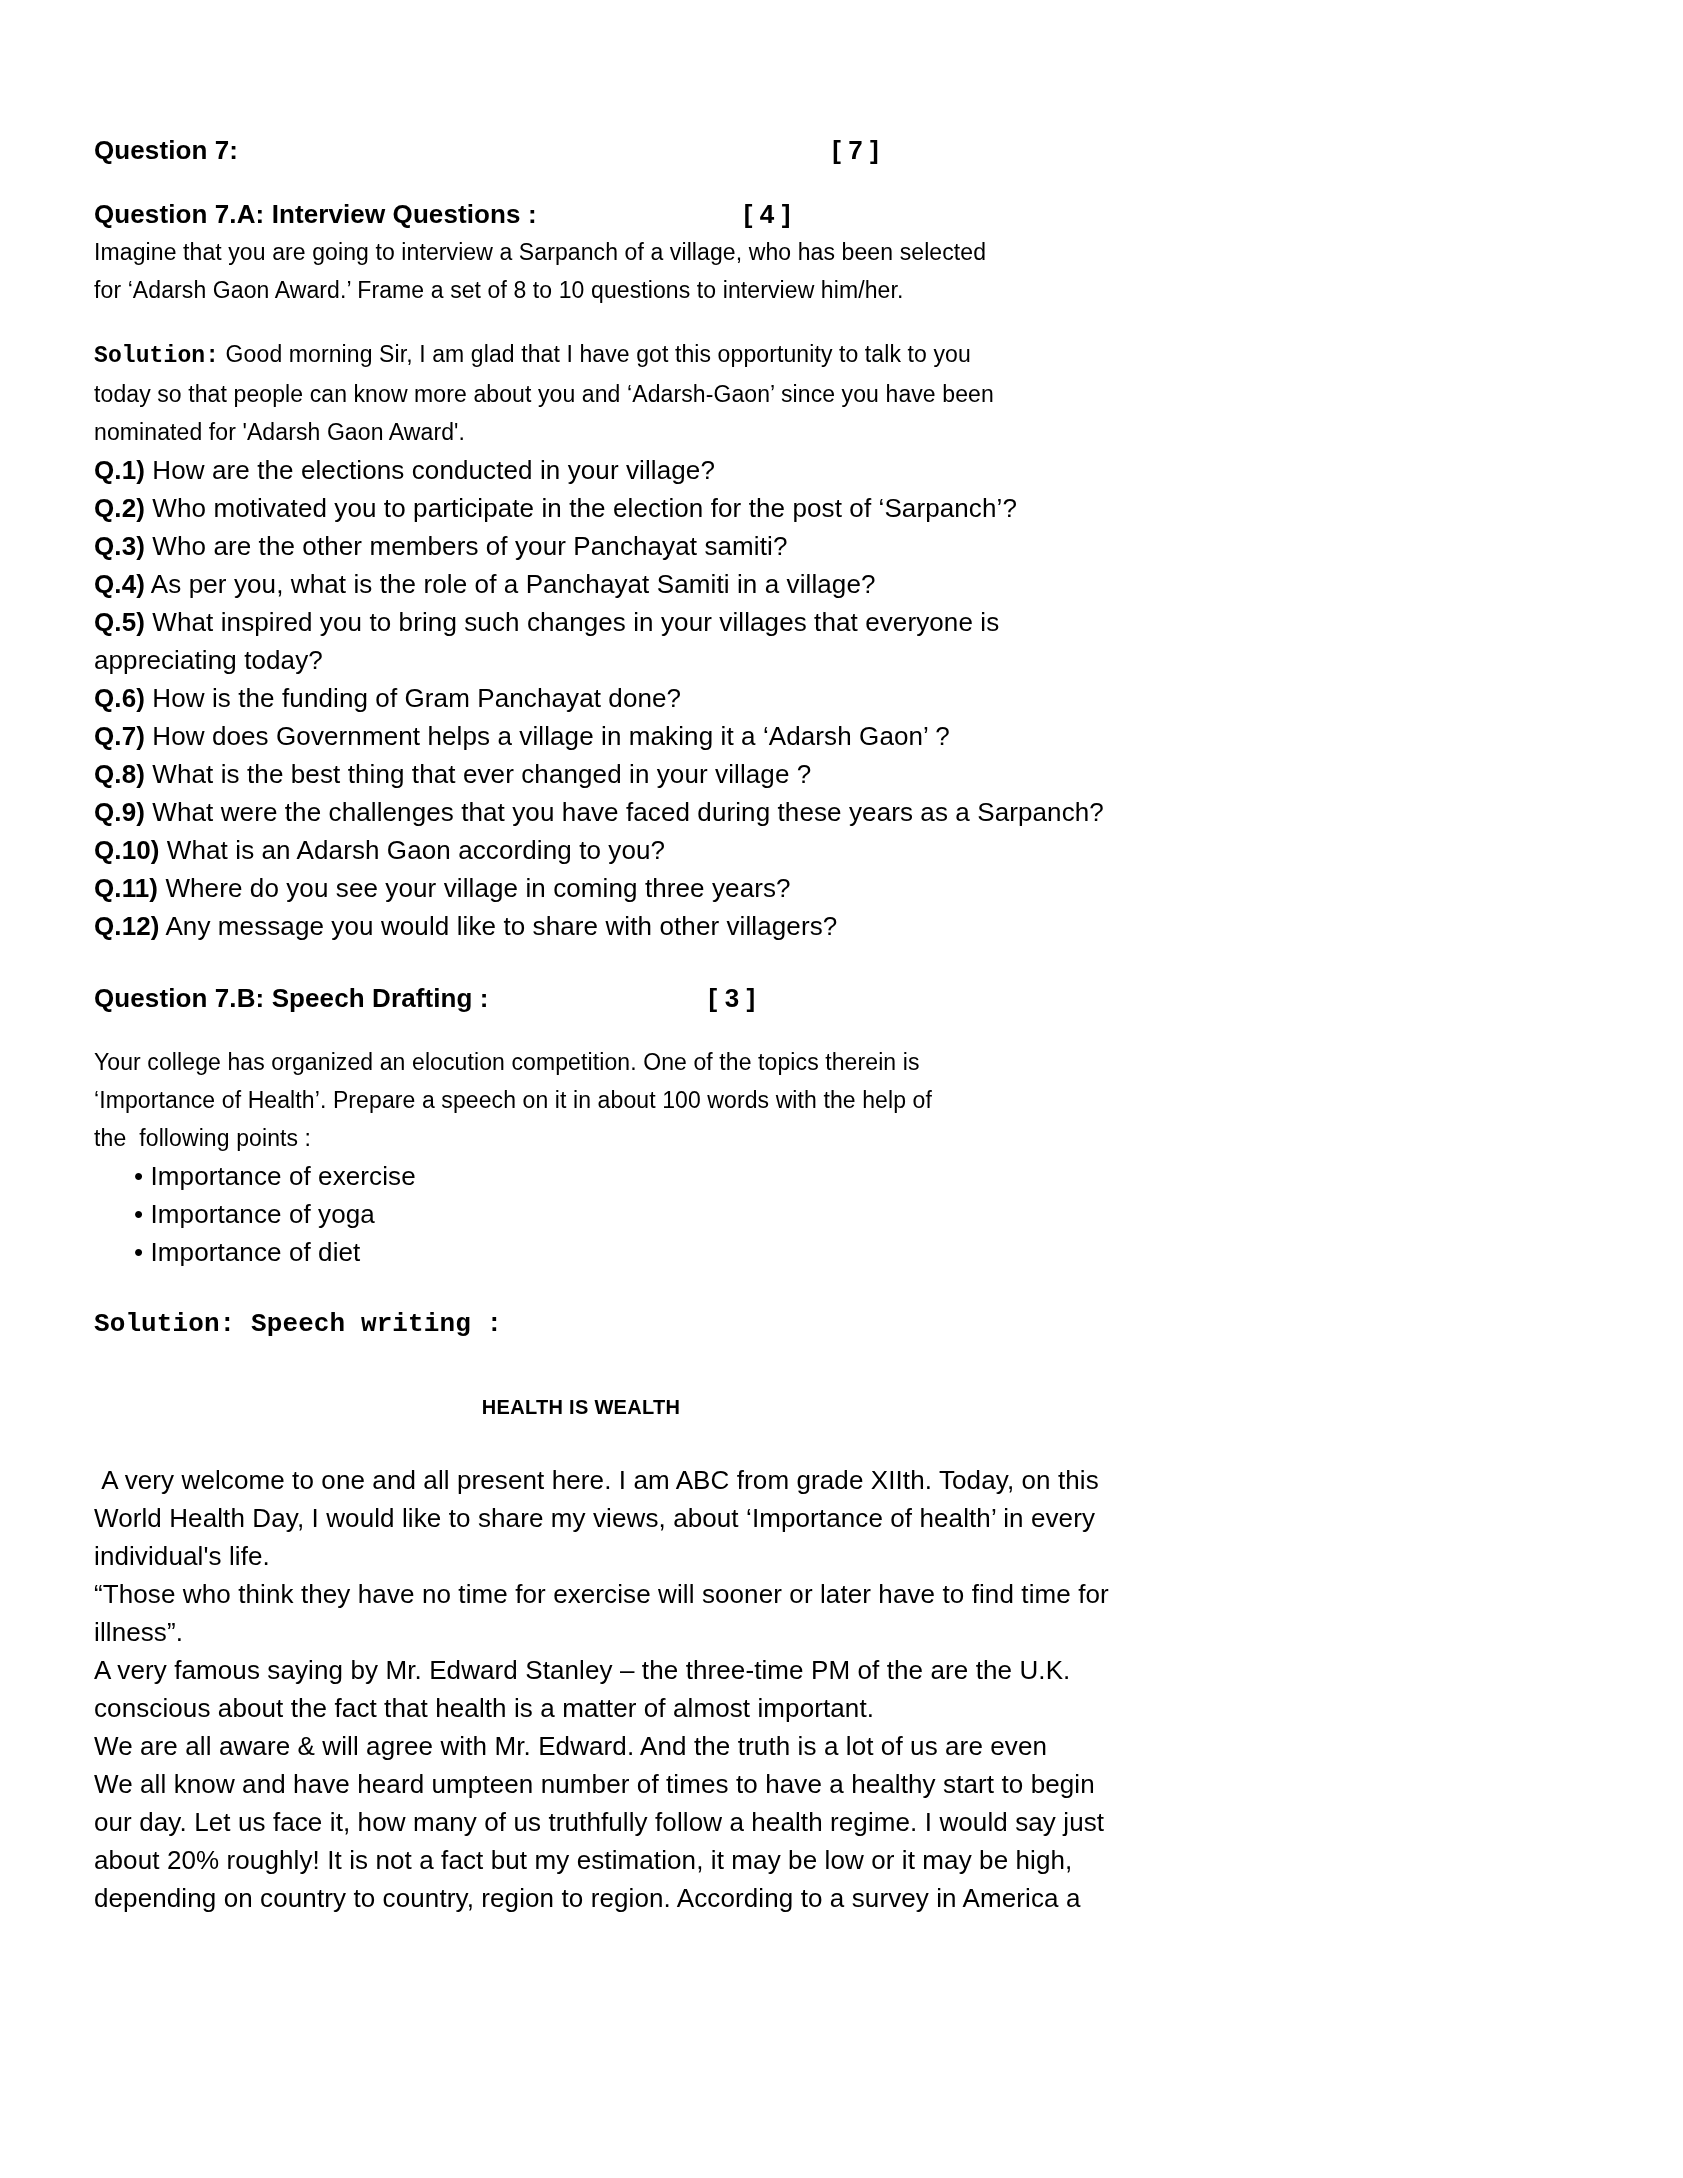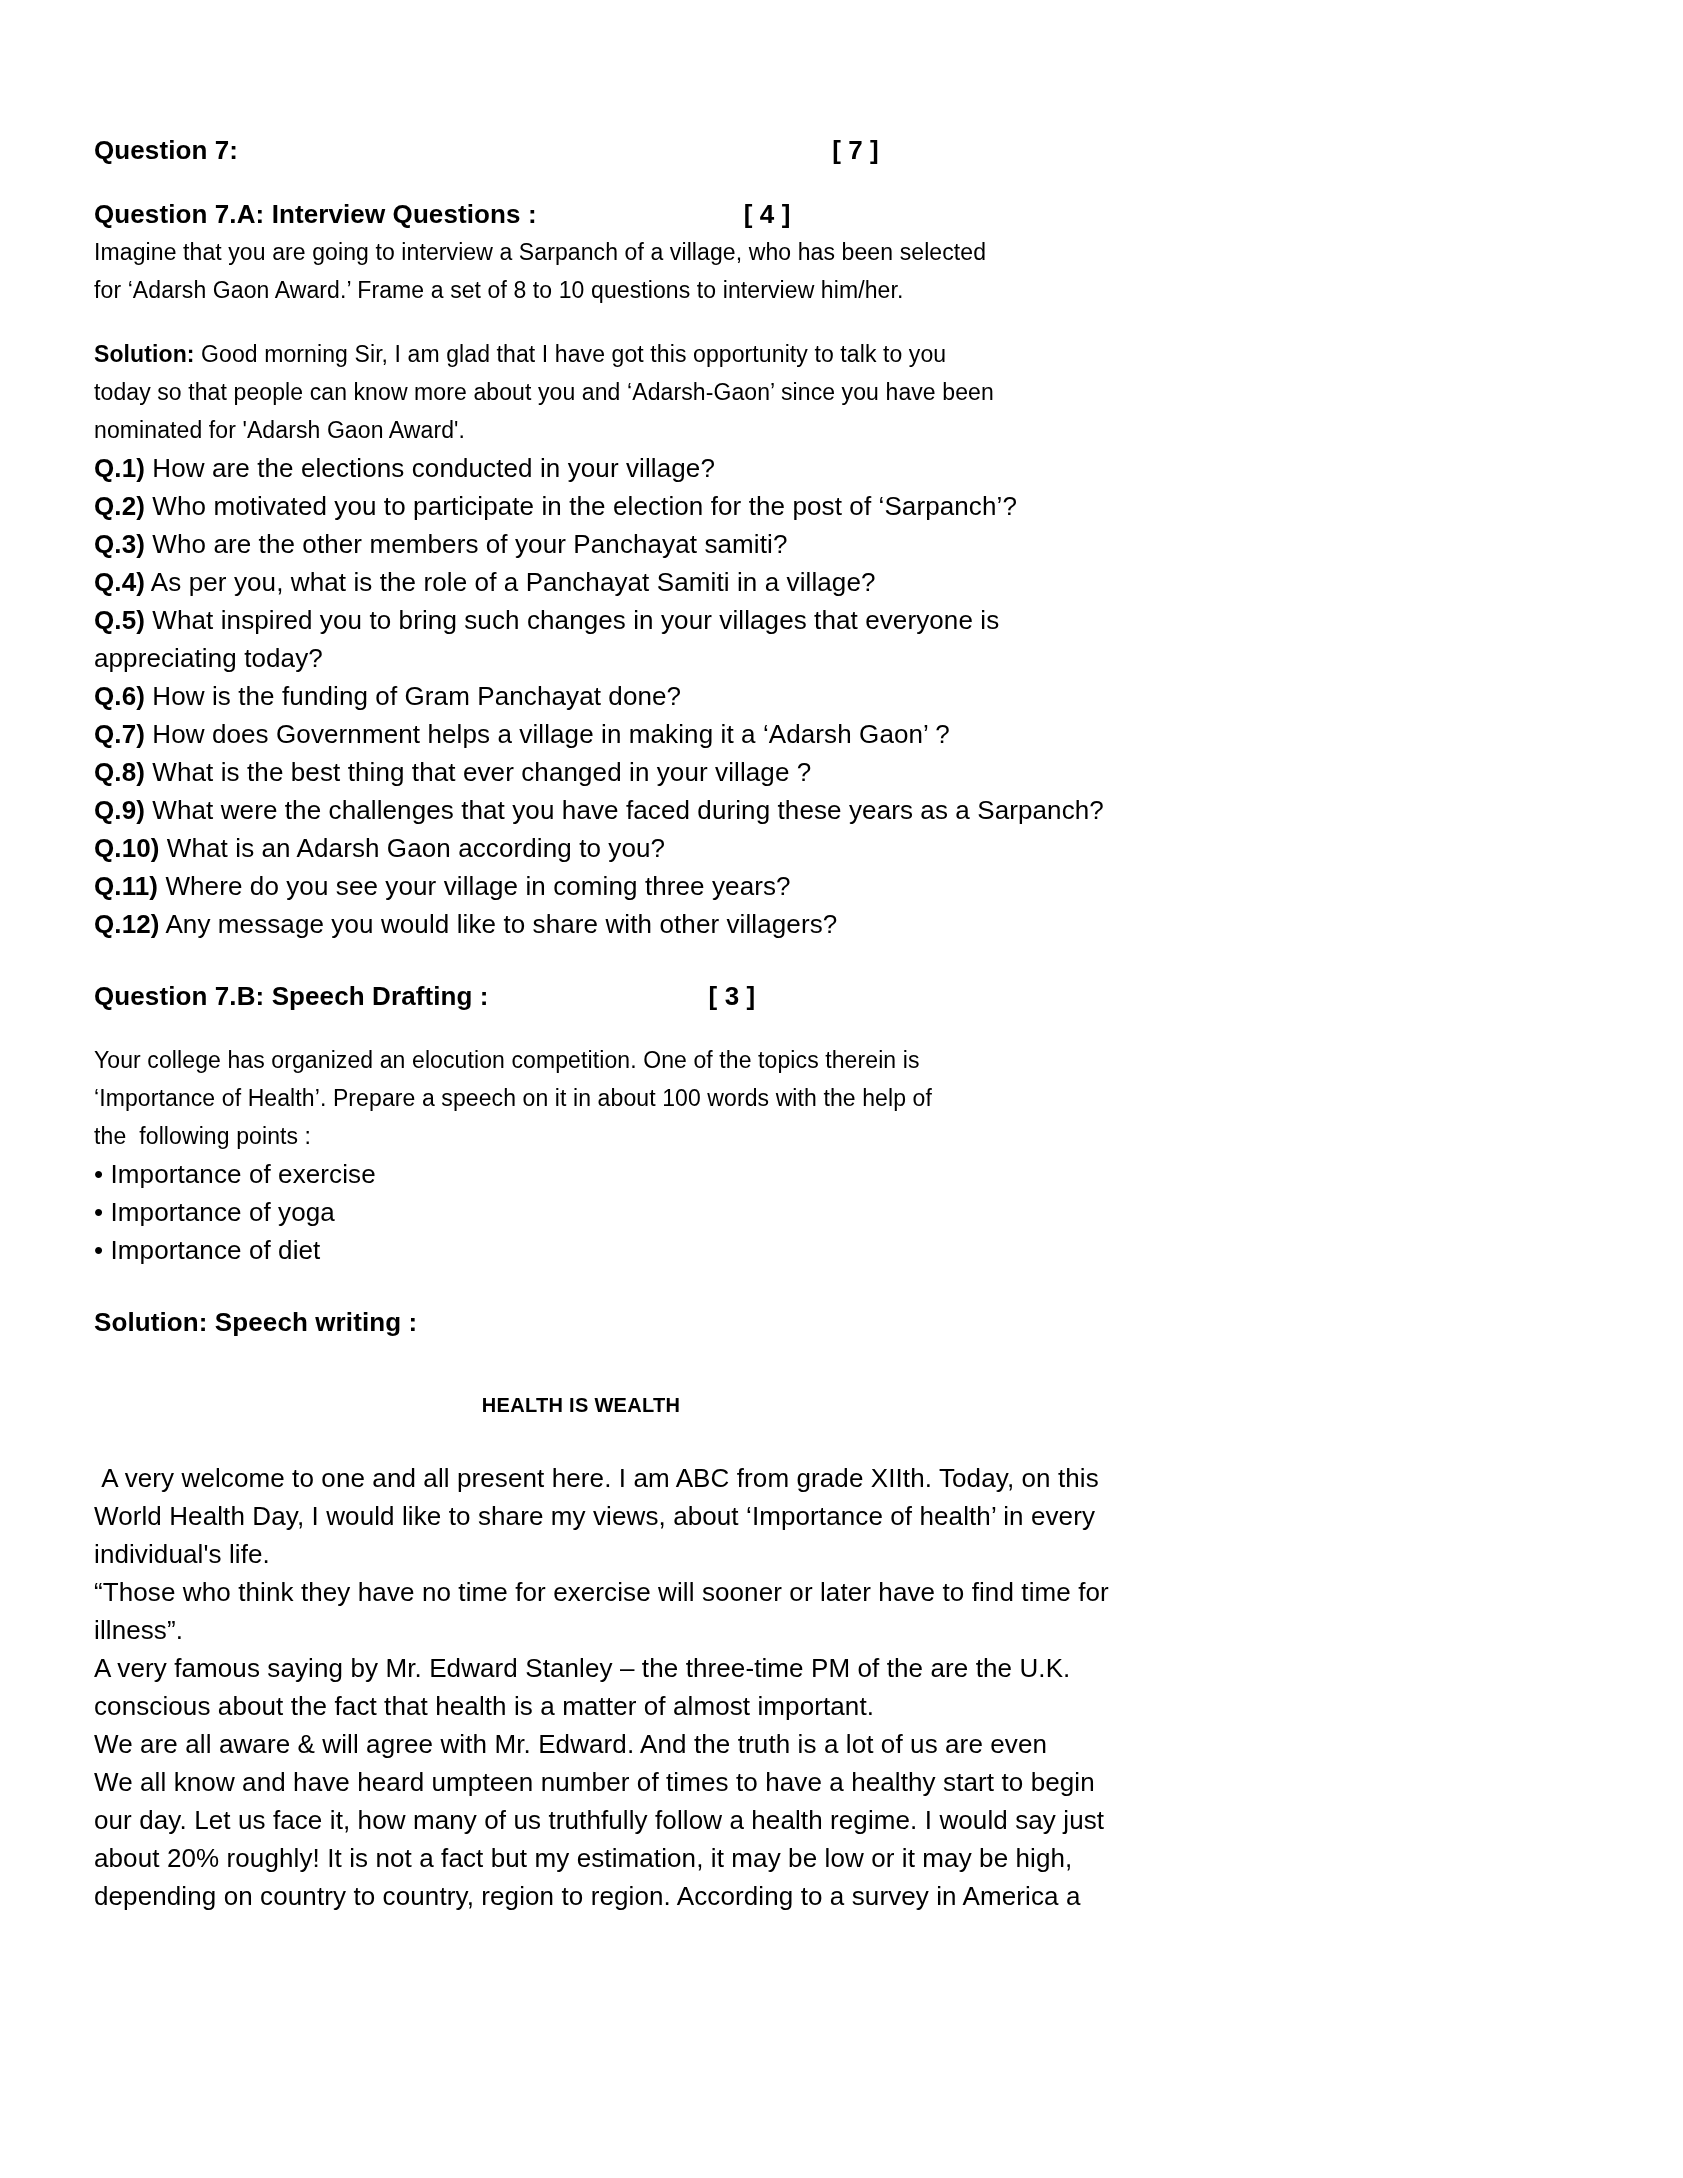--- a/index.html
+++ b/index.html
@@ -30,20 +30,21 @@
   }
   
   .line {
     font-size: 26px;
     line-height: 38px;
     letter-spacing: 0.1px;
     white-space: pre-wrap;
   }
   .bold {
     font-weight: bold;
+    font-family: Liberation Mono, monospace;
   }
   .hdr-row {
     display: flex;
     align-items: baseline;
     font-size: 26px;
     line-height: 38px;
     font-weight: bold;
     letter-spacing: 0.1px;
   }
   .hdr-title {
@@ -68,20 +69,21 @@
     letter-spacing: 0.1px;
   }
   .qlabel {
     font-weight: bold;
     text-align: center;
   }
   .bullet-line {
     font-size: 26px;
     line-height: 38px;
     letter-spacing: 0.1px;
+    margin-left: 40px;
   }
   .speech-title {
     text-align: center;
     font-weight: bold;
     font-size: 20px;
     line-height: 40px;
     letter-spacing: 0.3px;
     padding-right: 327px;
   }
   .body-block {

